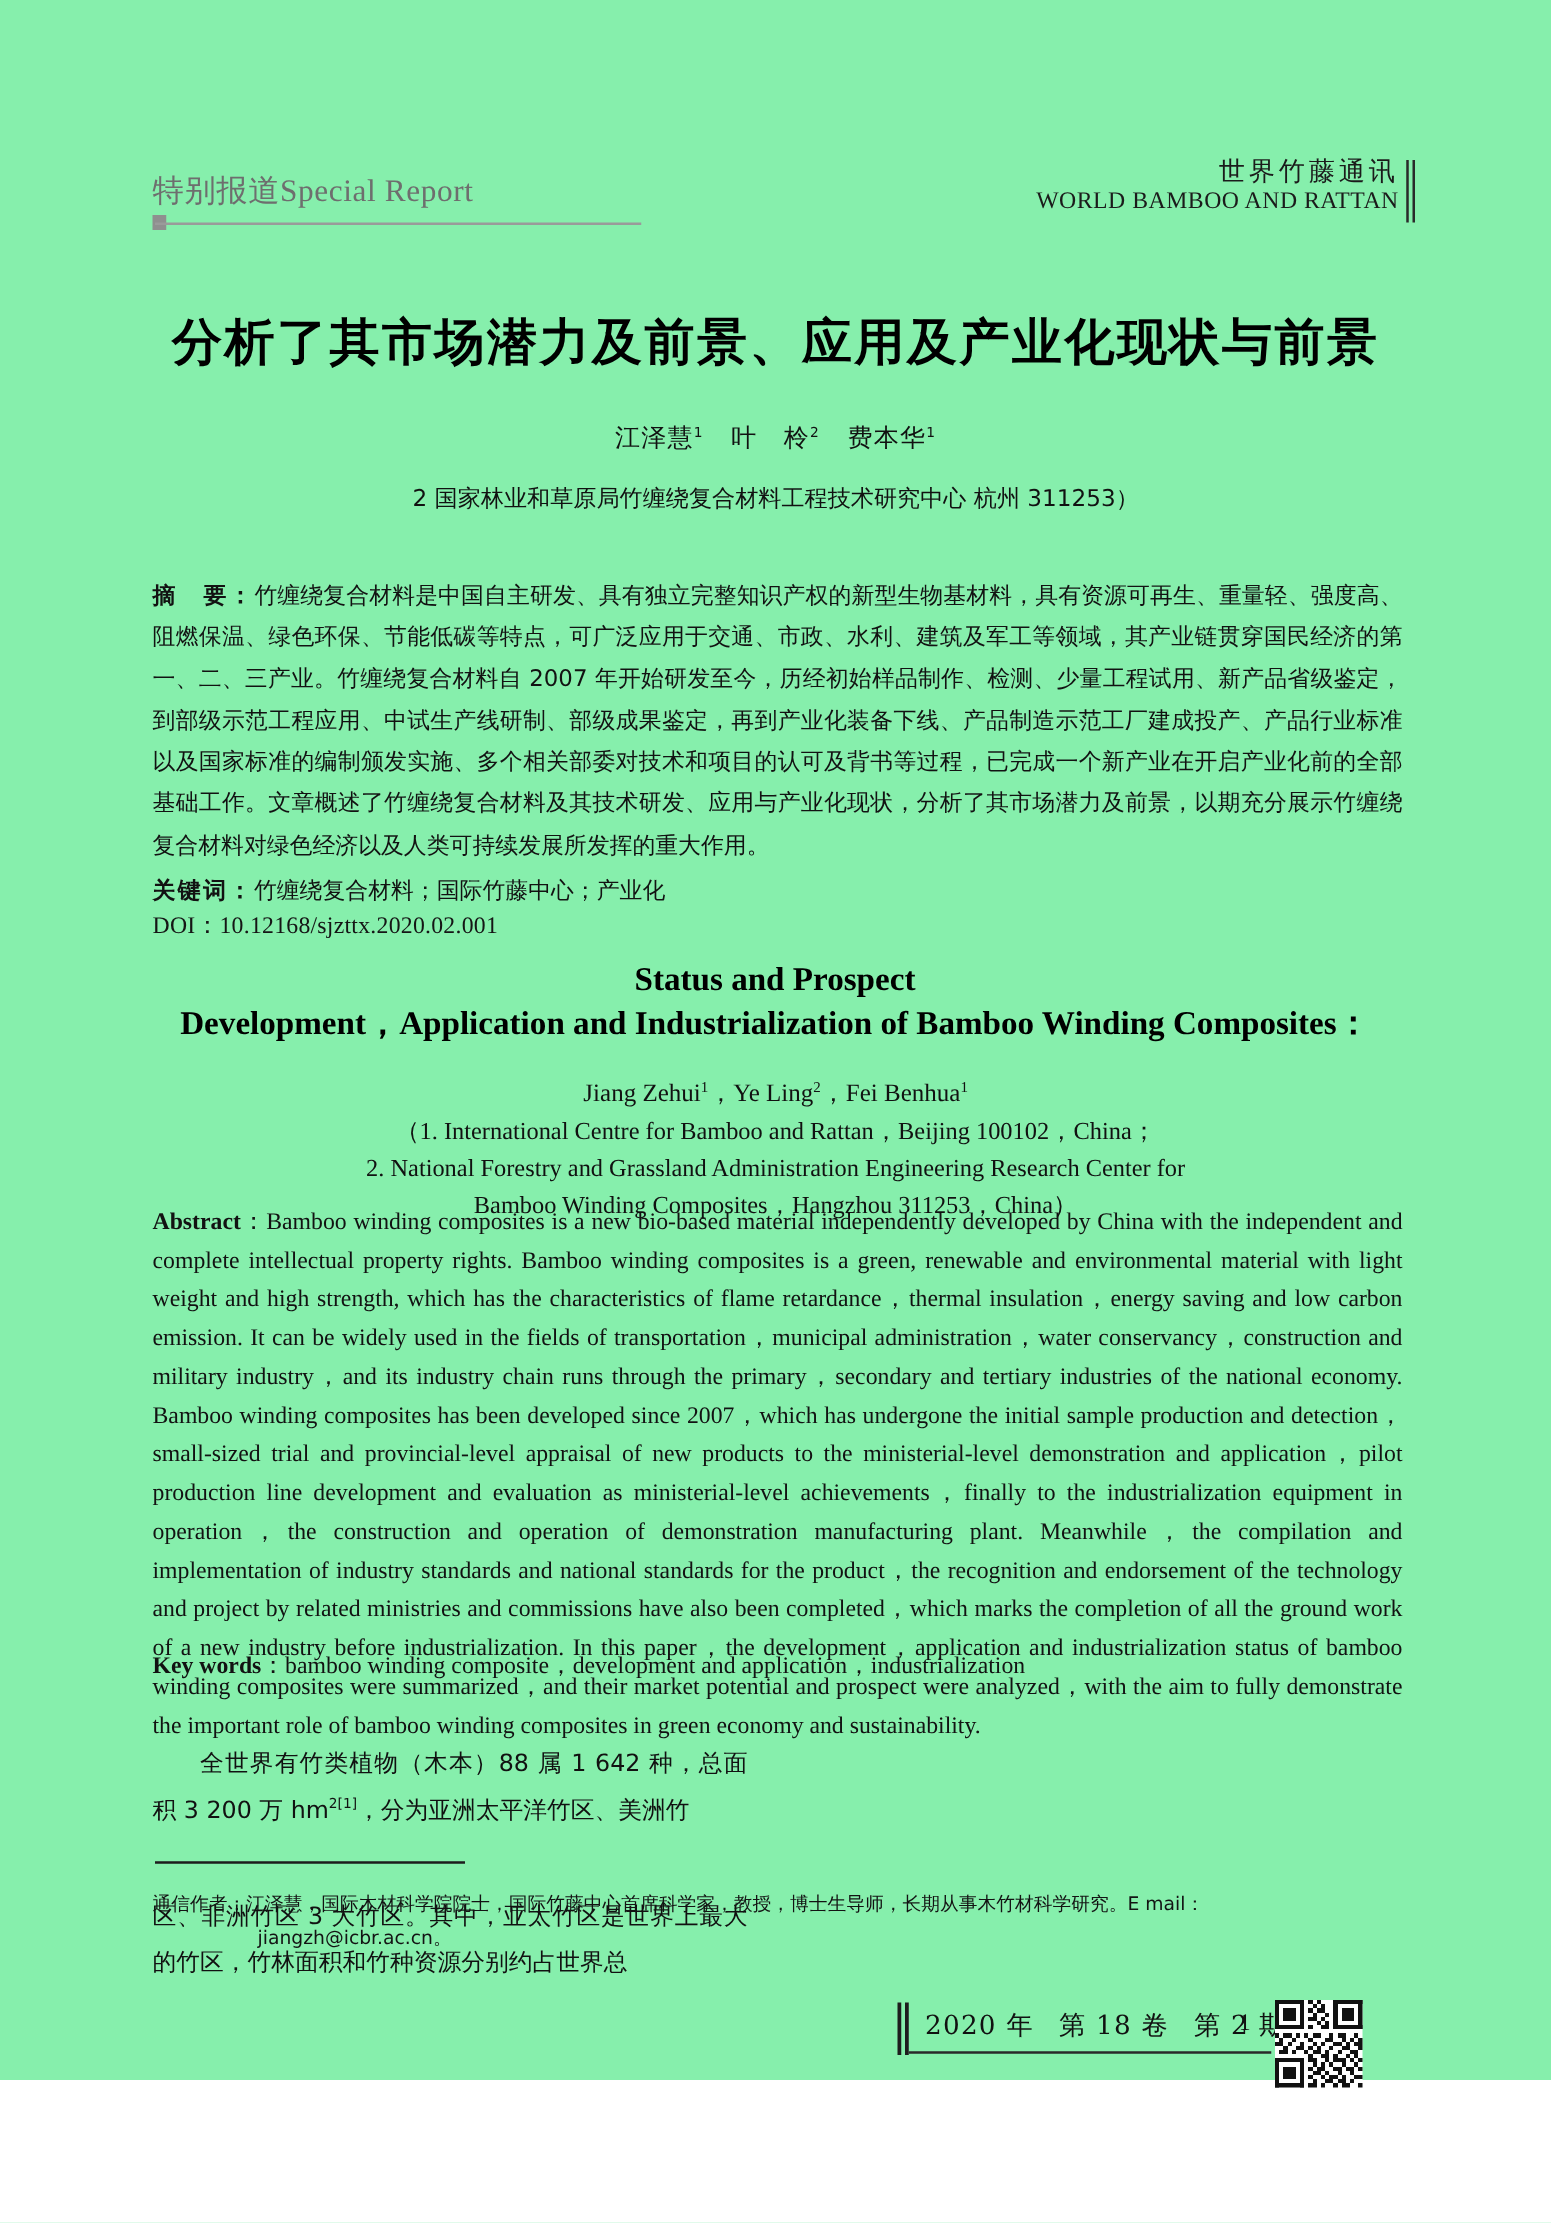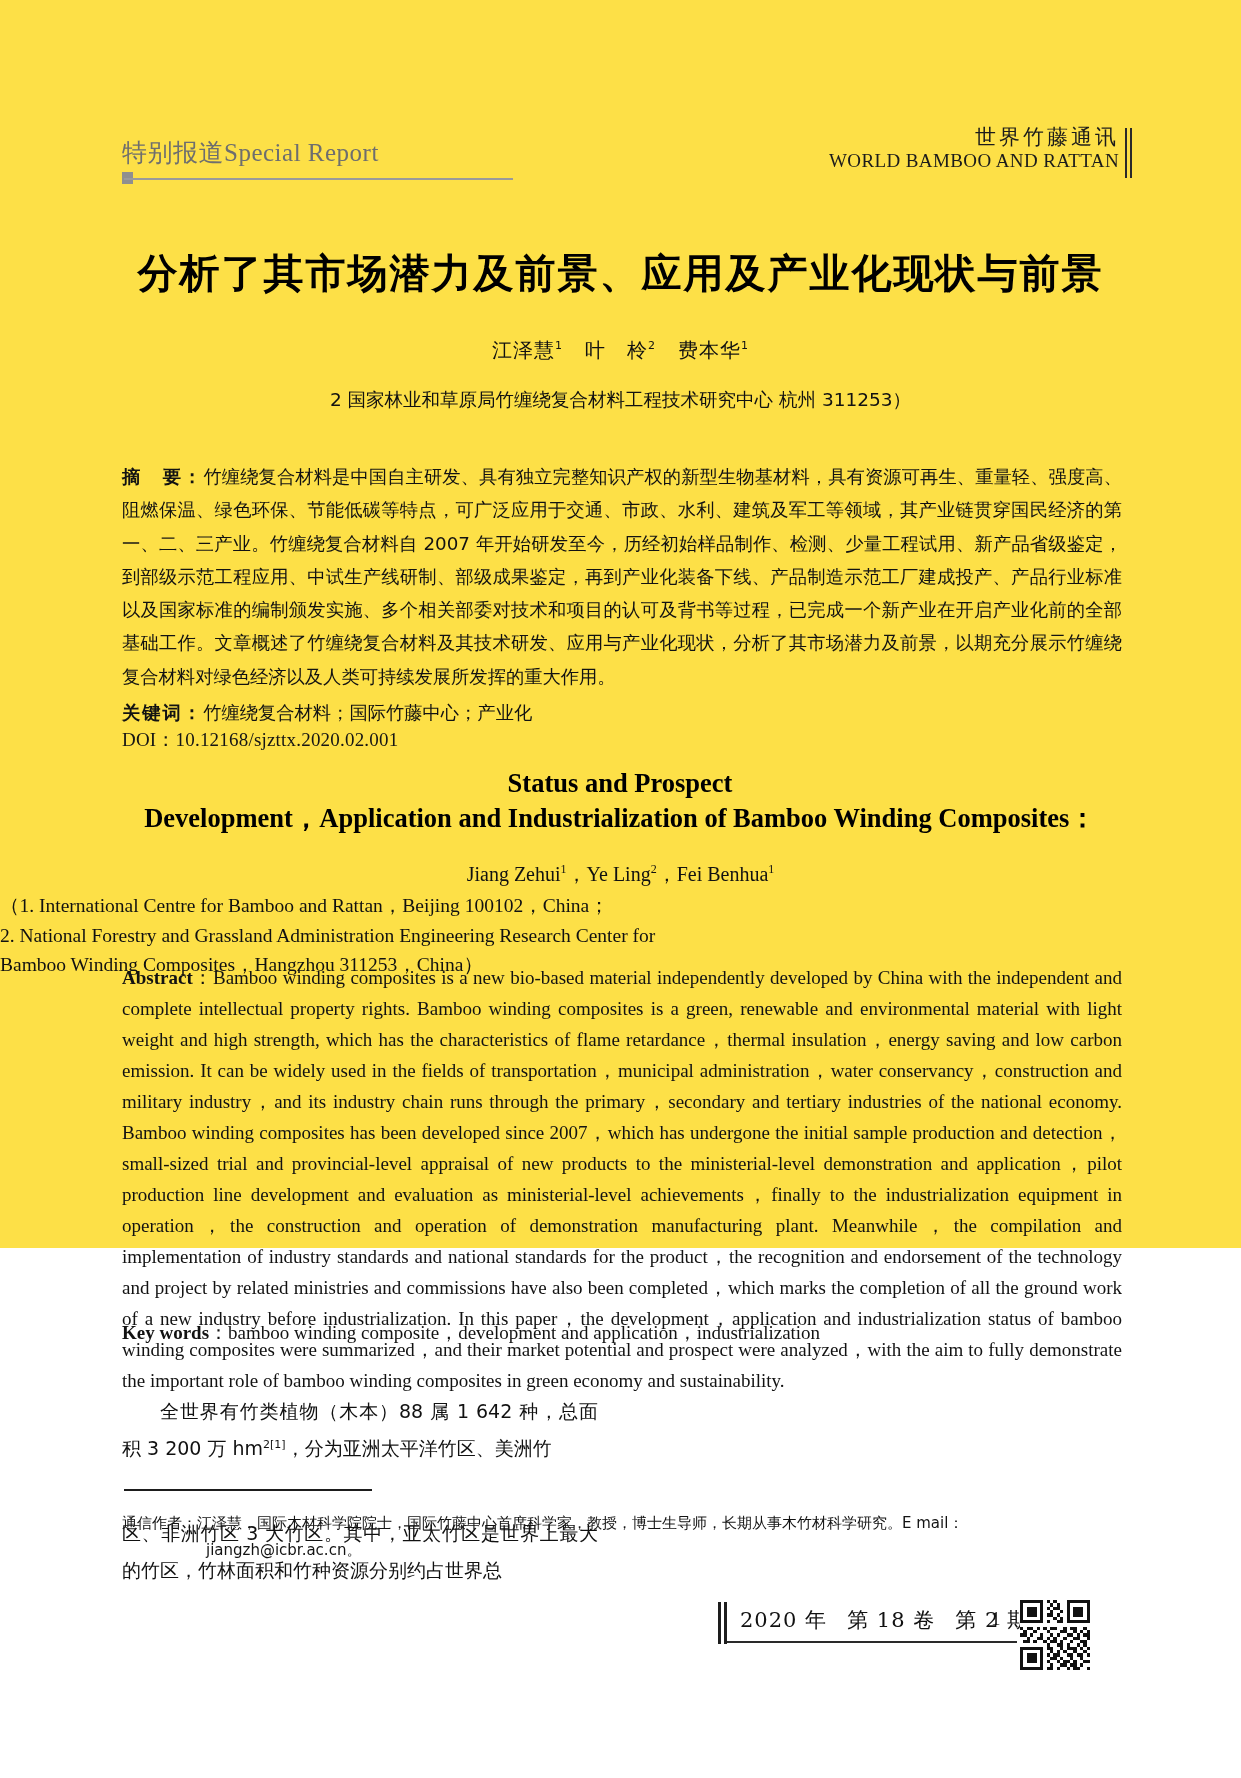--- a/index.html
+++ b/index.html
@@ -12,22 +12,22 @@
     height: 1778px;
     font-family: "Liberation Serif", "DejaVu Serif", serif;
     color: #131313;
     position: relative;
     overflow: hidden;
   }
   .page {
     position: absolute;
     left: 0; top: 0;
     width: 1241px;
-    height: 1248px;
-    background: #fde047;
+    height: 1664px;
+    background: #86efac;
     text-decoration: underline;
   }
 
   
   .runhead {
     position: absolute;
     left: 122px;
     top: 126px;
     width: 997px;
     height: 68px;
@@ -193,20 +193,21 @@
     text-align: center;
     font-family: "Liberation Serif", serif;
     font-size: 20px;
     color: #111;
   }
   .authors-en sup { font-size: 12px; vertical-align: super; }
   .aff-en {
     position: absolute;
     left: 0; top: 891px;
     width: 1241px;
+    text-align: center;
     font-family: "Liberation Serif", serif;
     font-size: 19.5px;
     line-height: 1.52;
     color: #111;
   }
 
   
   .abs-en {
     position: absolute;
     left: 122px;

